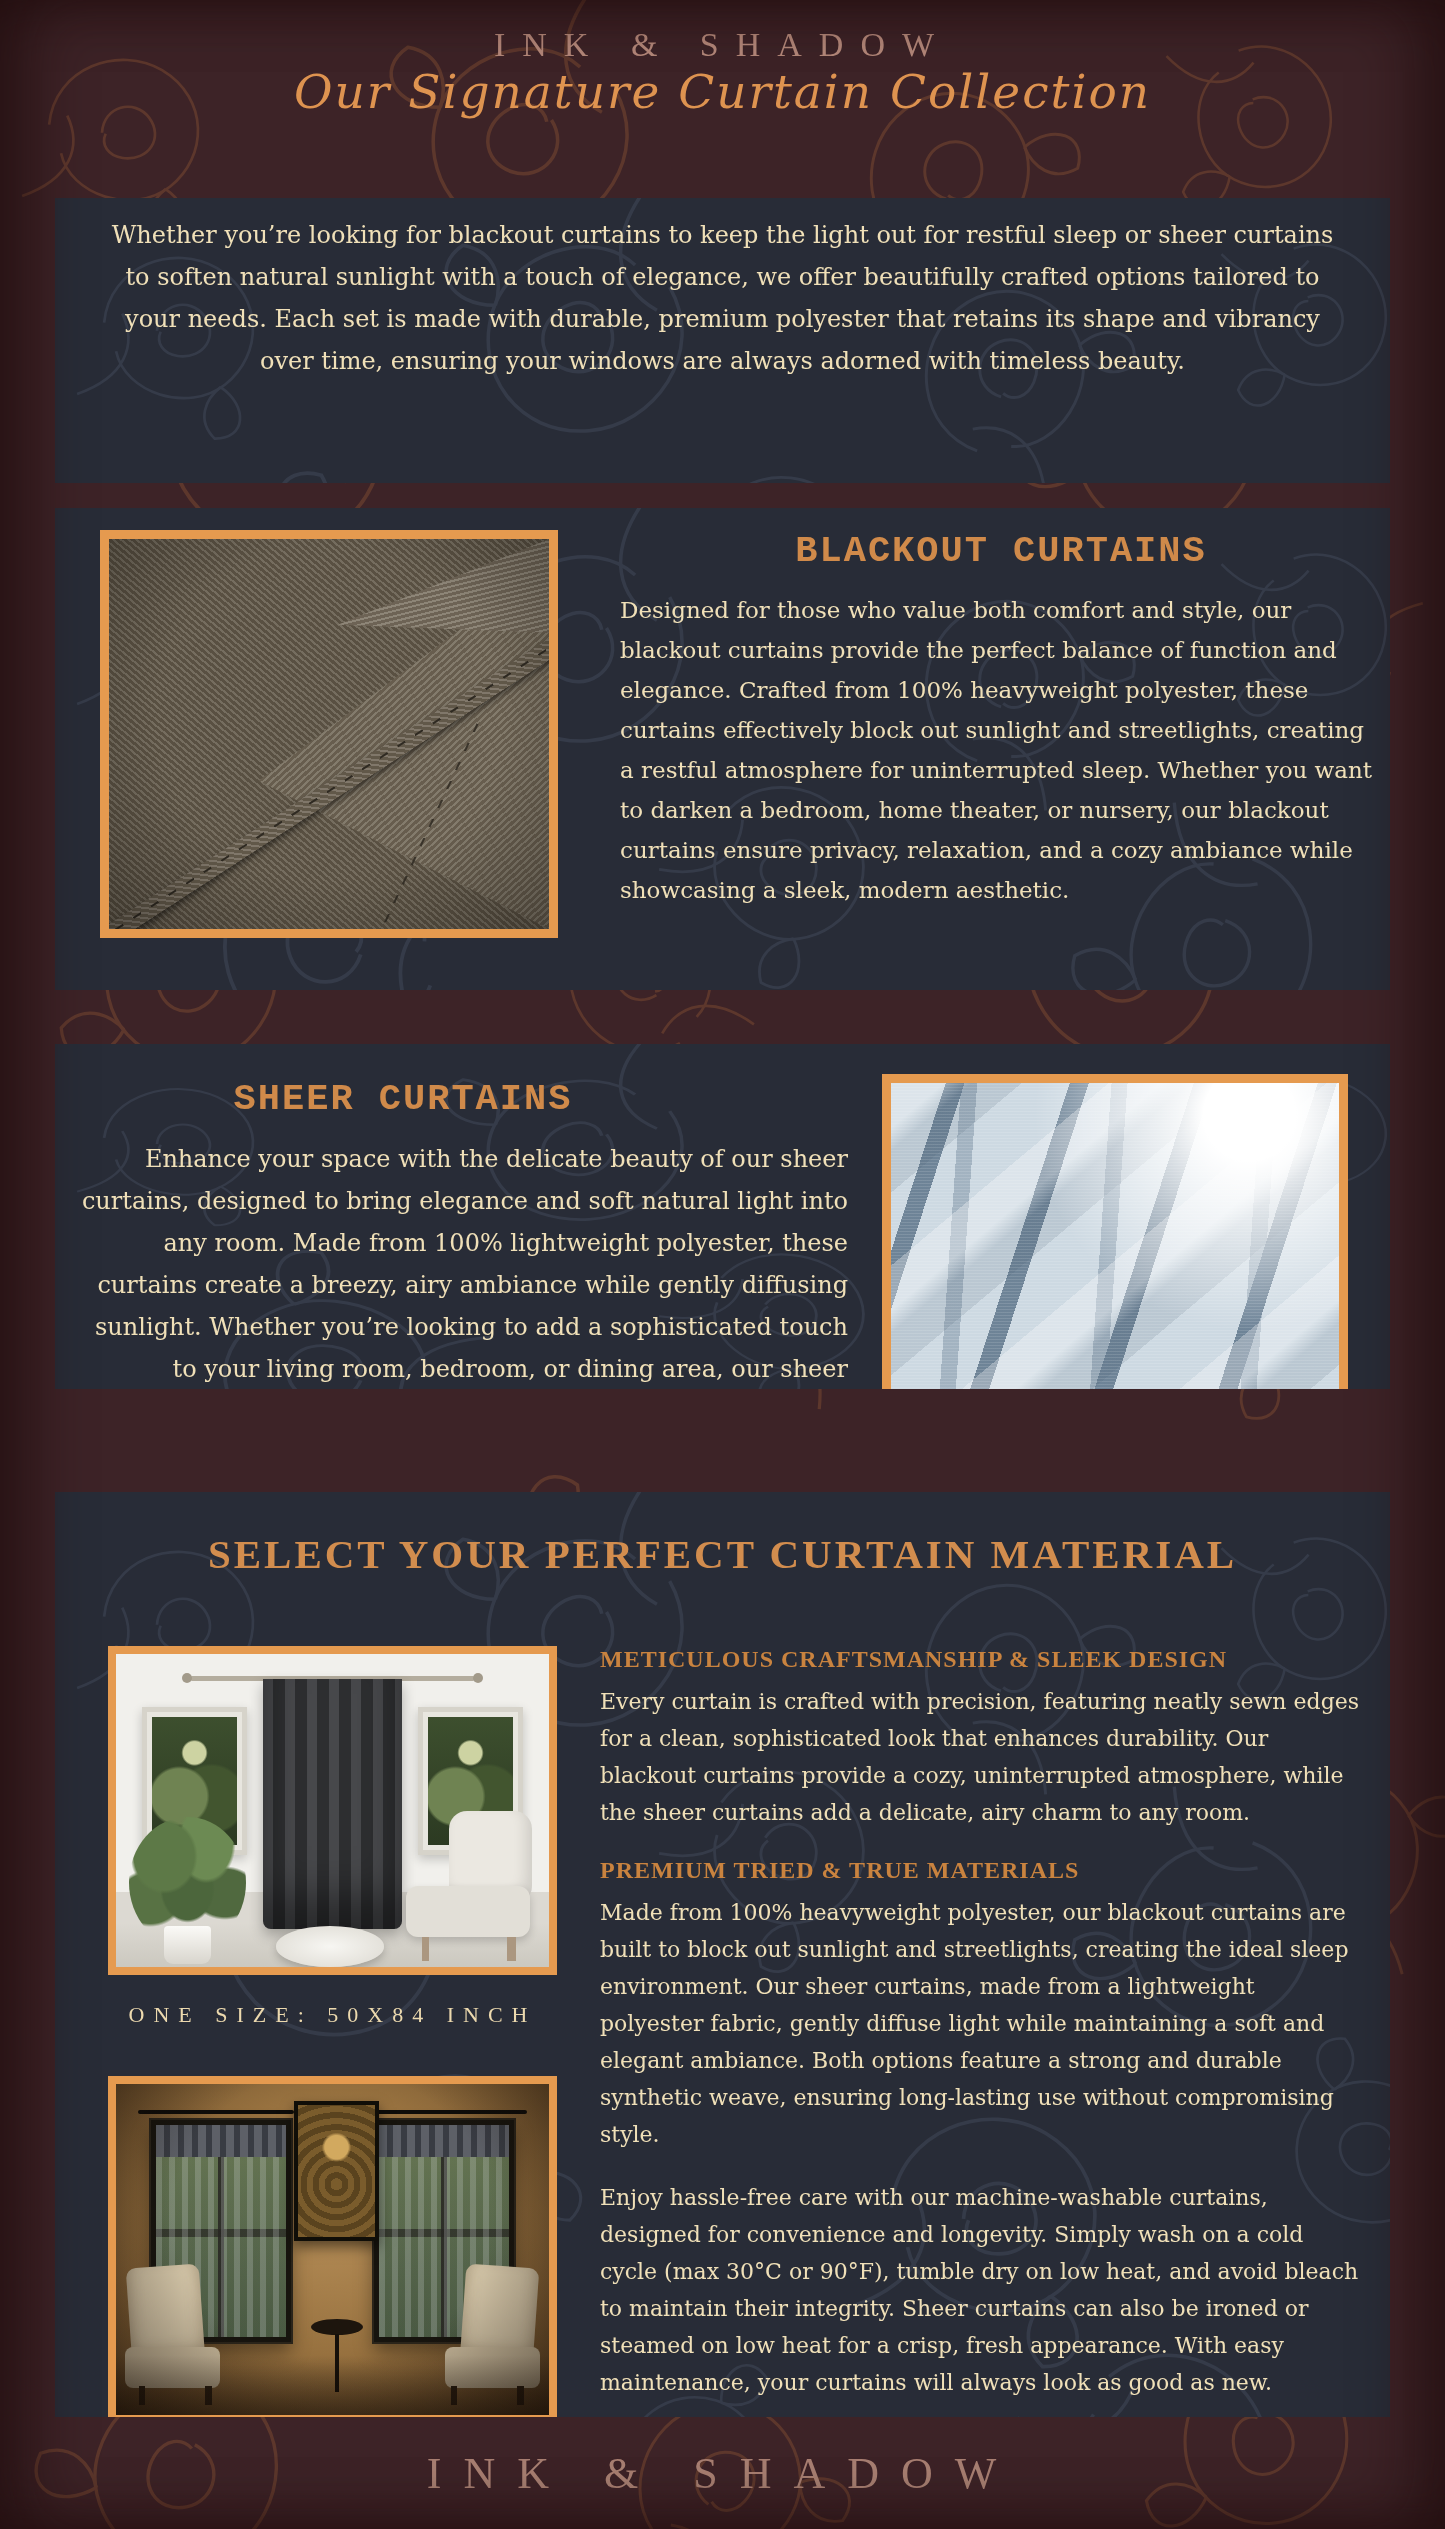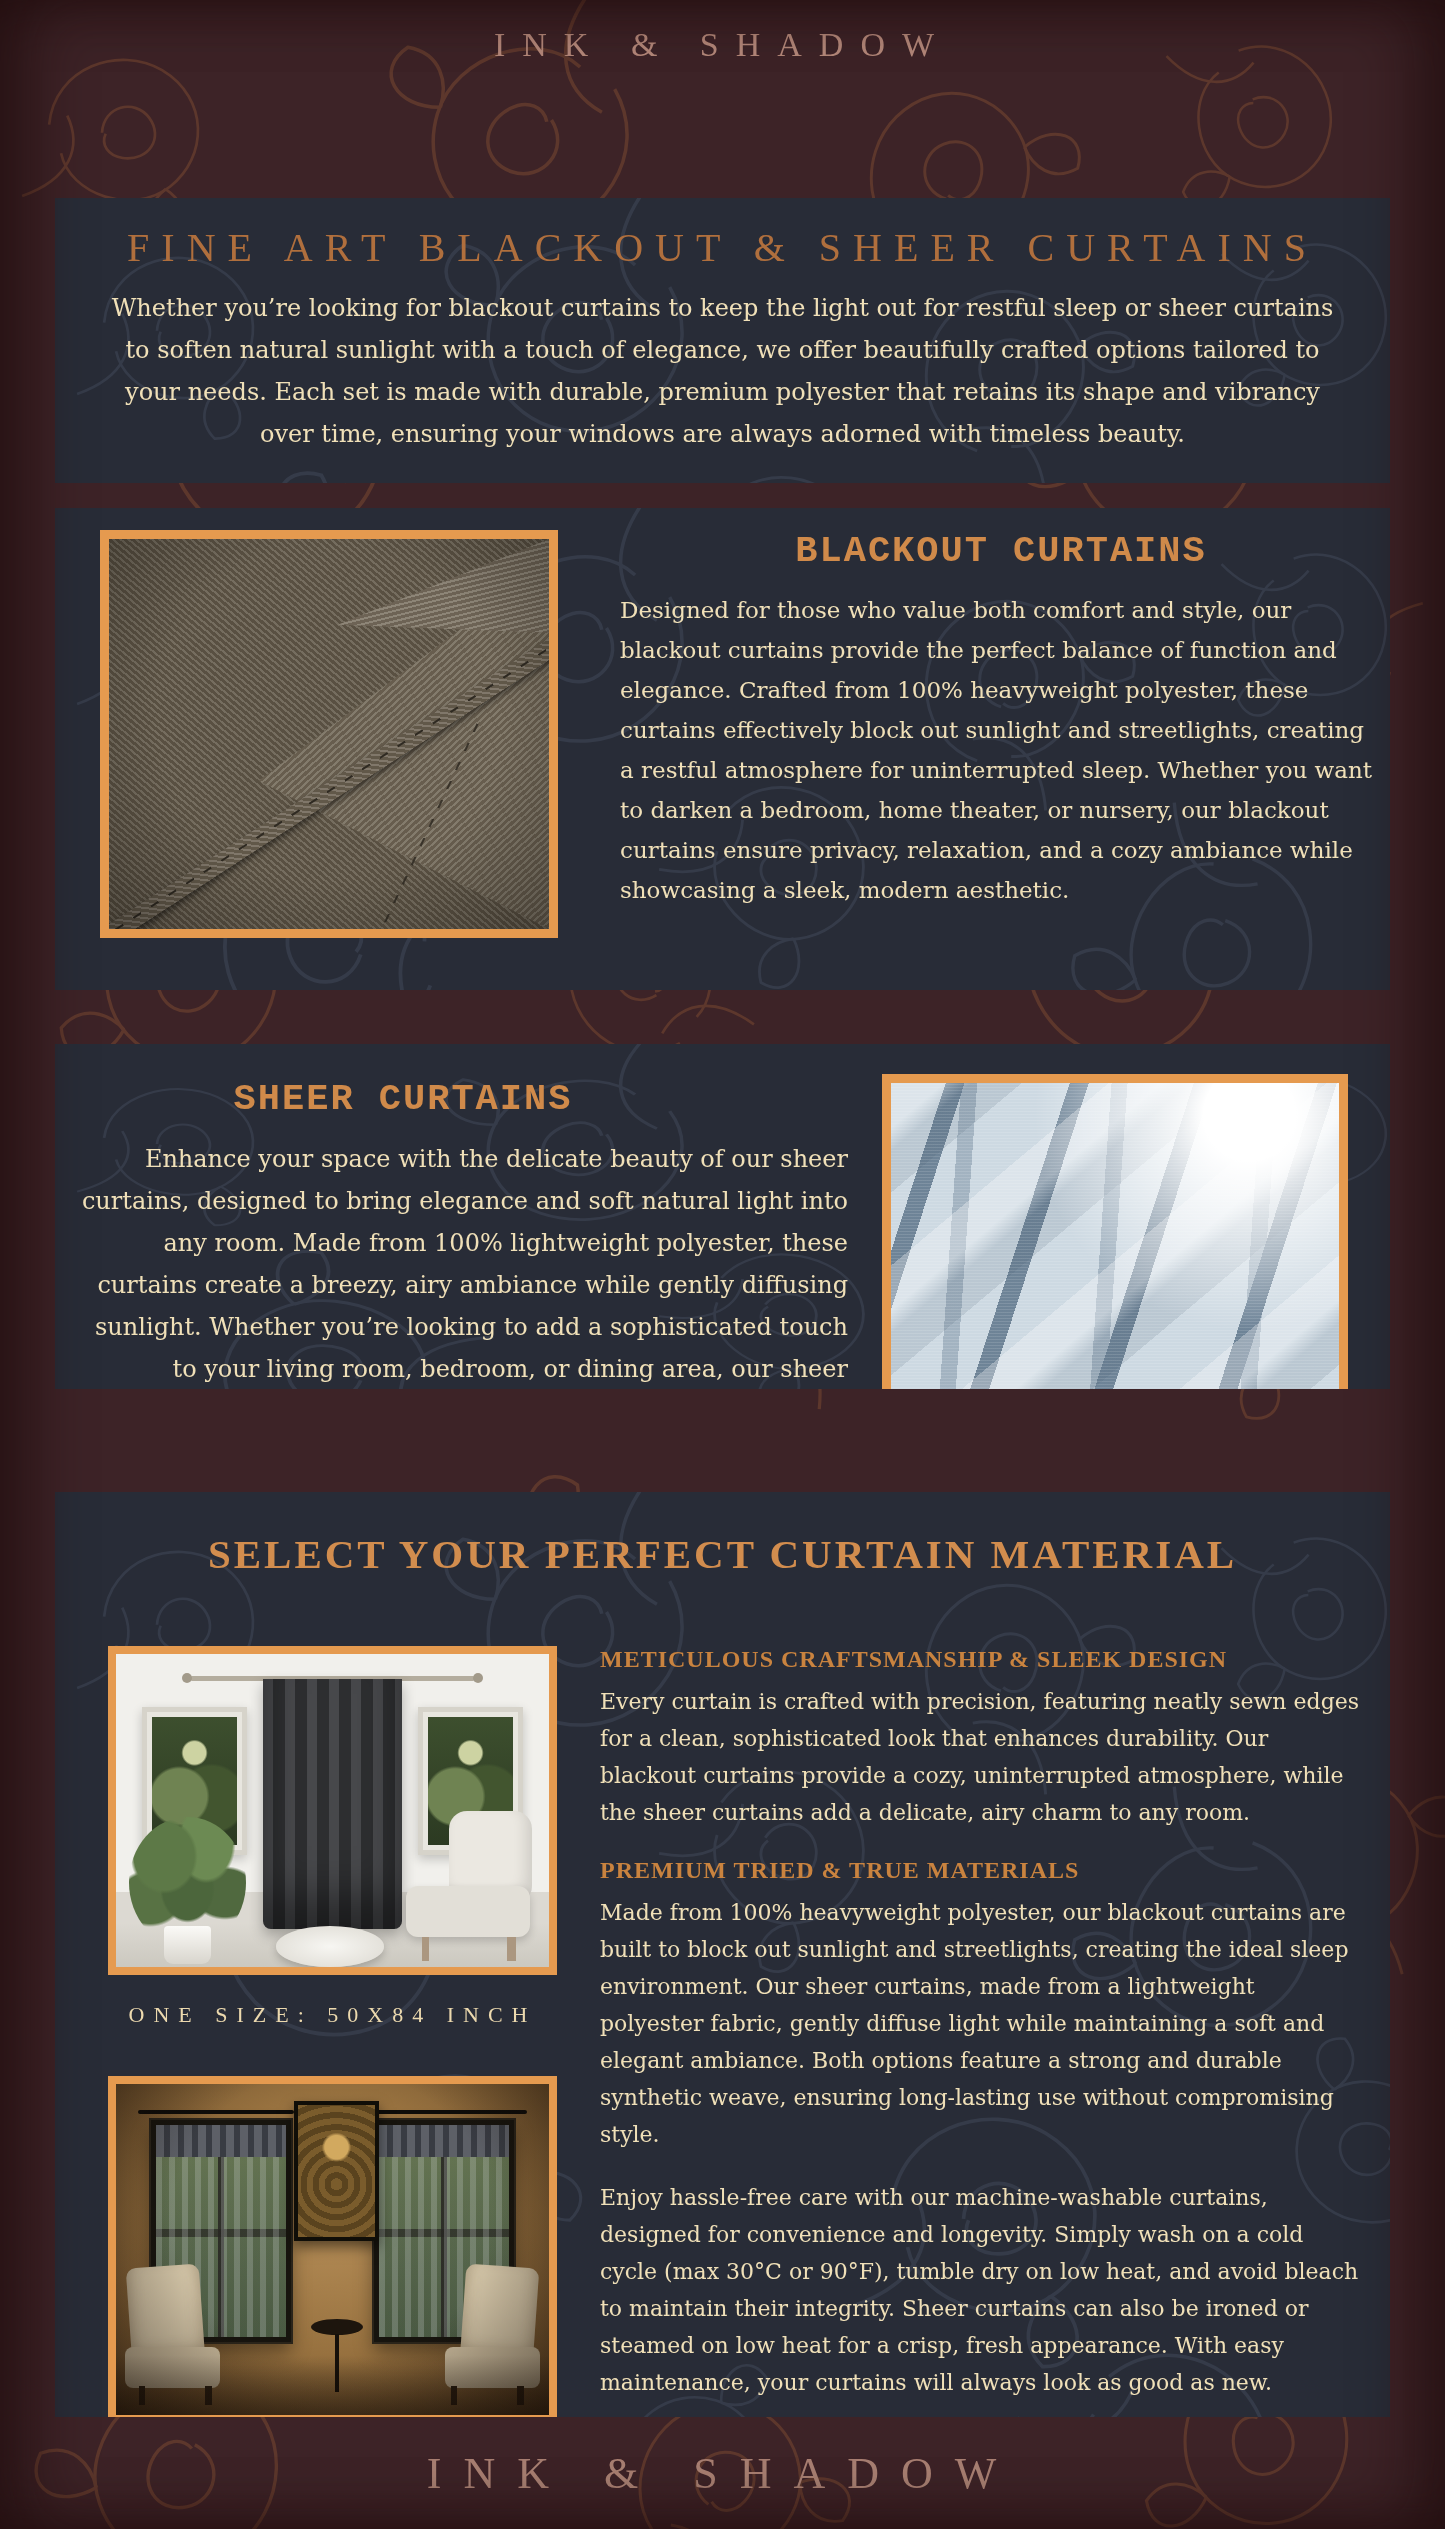--- a/index.html
+++ b/index.html
@@ -189,20 +189,21 @@
         <use href="#fl" width="100" height="100" transform="translate(1240 1750) scale(2.1) rotate(290 50 50)"></use>
         <use href="#fl" width="100" height="100" transform="translate(330 2080) scale(2.3) rotate(55 50 50)"></use>
         <use href="#fl" width="100" height="100" transform="translate(880 2120) scale(2) rotate(205 50 50)"></use>
         <use href="#fl" width="100" height="100" transform="translate(60 2350) scale(2.4) rotate(130 50 50)"></use>
         <use href="#fl" width="100" height="100" transform="translate(620 2380) scale(2.1) rotate(320 50 50)"></use>
         <use href="#fl" width="100" height="100" transform="translate(1150 2330) scale(2.2) rotate(95 50 50)"></use>
       </svg>
   </div>
 
   <div class="brand top">INK &amp; SHADOW</div>
+  <div class="tagline">Our Signature Curtain Collection</div>
 
   <section class="panel p1">
     <div class="pattern"><svg class="pat" viewBox="0 0 1335 285" preserveAspectRatio="none">
           <use href="#fl" width="100" height="100" transform="translate(30 40) scale(1.9) rotate(15 50 50)"></use>
           <use href="#fl" width="100" height="100" transform="translate(400 10) scale(2.5) rotate(160 50 50)"></use>
           <use href="#fl" width="100" height="100" transform="translate(850 70) scale(2.1) rotate(300 50 50)"></use>
           <use href="#fl" width="100" height="100" transform="translate(1170 30) scale(1.8) rotate(80 50 50)"></use>
           <use href="#fl" width="100" height="100" transform="translate(140 300) scale(2.7) rotate(210 50 50)"></use>
           <use href="#fl" width="100" height="100" transform="translate(630 260) scale(2) rotate(45 50 50)"></use>
           <use href="#fl" width="100" height="100" transform="translate(1040 320) scale(2.4) rotate(120 50 50)"></use>
@@ -220,21 +221,20 @@
           <use href="#fl" width="100" height="100" transform="translate(110 1790) scale(2.2) rotate(20 50 50)"></use>
           <use href="#fl" width="100" height="100" transform="translate(770 1820) scale(2.4) rotate(170 50 50)"></use>
           <use href="#fl" width="100" height="100" transform="translate(1240 1750) scale(2.1) rotate(290 50 50)"></use>
           <use href="#fl" width="100" height="100" transform="translate(330 2080) scale(2.3) rotate(55 50 50)"></use>
           <use href="#fl" width="100" height="100" transform="translate(880 2120) scale(2) rotate(205 50 50)"></use>
           <use href="#fl" width="100" height="100" transform="translate(60 2350) scale(2.4) rotate(130 50 50)"></use>
           <use href="#fl" width="100" height="100" transform="translate(620 2380) scale(2.1) rotate(320 50 50)"></use>
           <use href="#fl" width="100" height="100" transform="translate(1150 2330) scale(2.2) rotate(95 50 50)"></use>
         </svg></div>
     <div class="content">
-      <h1>FINE ART BLACKOUT &amp; SHEER CURTAINS</h1>
       <p>Whether you’re looking for blackout curtains to keep the light out for restful sleep or sheer curtains to soften natural sunlight with a touch of elegance, we offer beautifully crafted options tailored to your needs. Each set is made with durable, premium polyester that retains its shape and vibrancy over time, ensuring your windows are always adorned with timeless beauty.</p>
     </div>
   </section>
 
   <section class="panel p2">
     <div class="pattern"><svg class="pat" viewBox="0 0 1335 482" preserveAspectRatio="none">
           <use href="#fl" width="100" height="100" transform="translate(30 40) scale(1.9) rotate(15 50 50)"></use>
           <use href="#fl" width="100" height="100" transform="translate(400 10) scale(2.5) rotate(160 50 50)"></use>
           <use href="#fl" width="100" height="100" transform="translate(850 70) scale(2.1) rotate(300 50 50)"></use>
           <use href="#fl" width="100" height="100" transform="translate(1170 30) scale(1.8) rotate(80 50 50)"></use>

